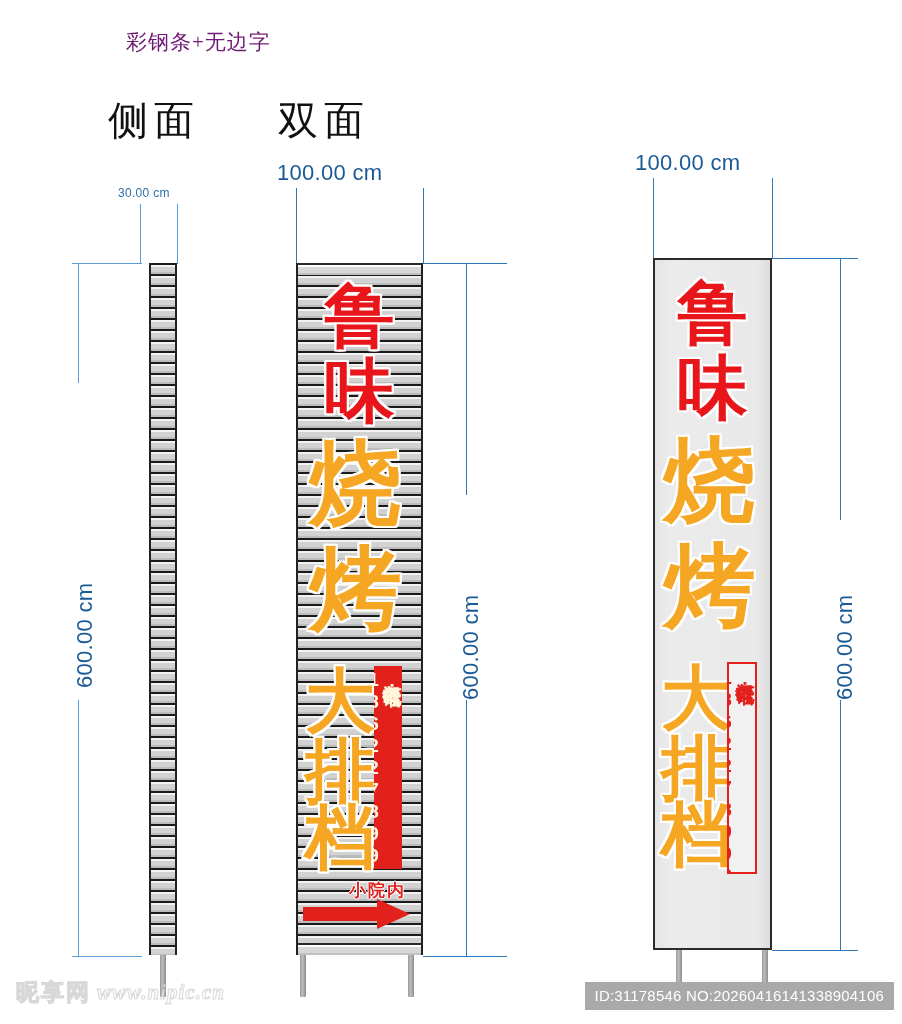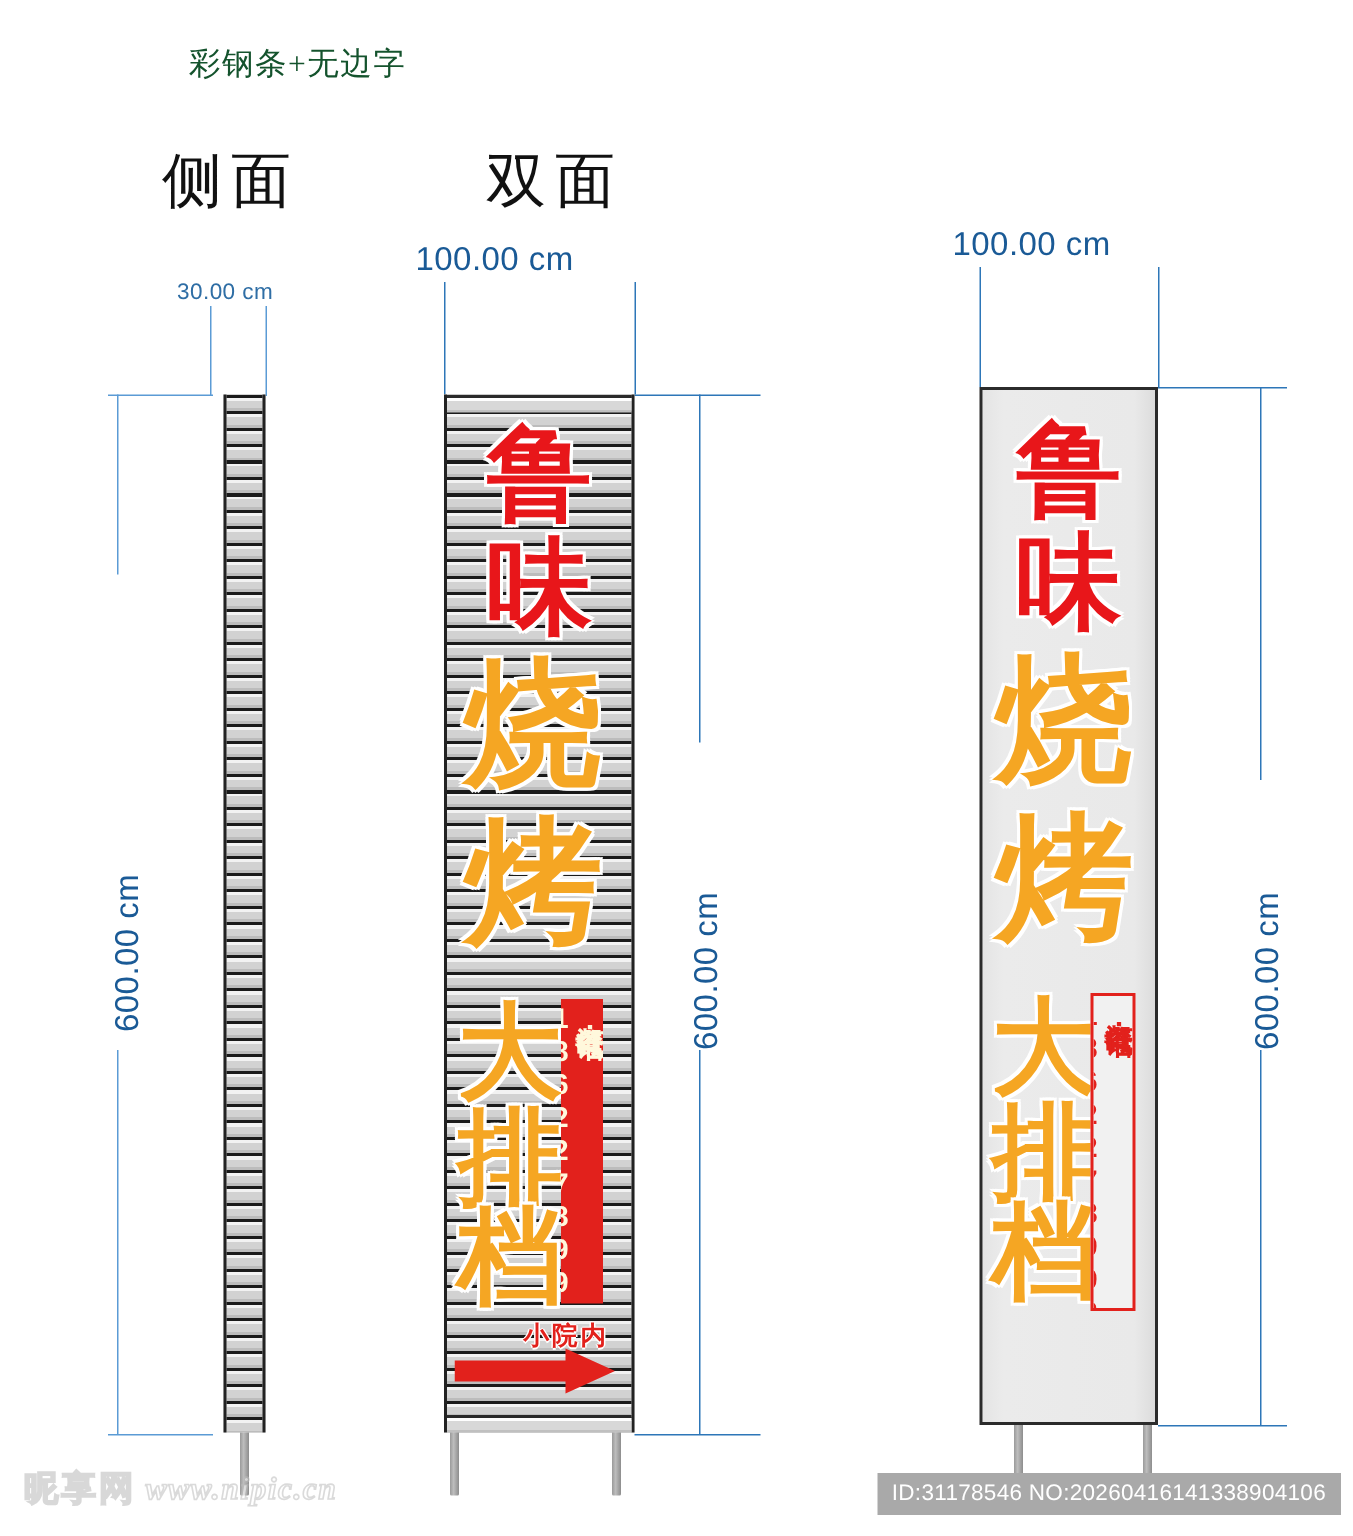--- a/index.html
+++ b/index.html
@@ -12,44 +12,44 @@
     overflow: hidden;
     font-family: "Liberation Sans", sans-serif;
   }
 
   
   .top-note {
     position: absolute;
     left: 126px; top: 28px;
     font-family: "Liberation Serif", serif;
     font-size: 21px;
-    color: #14532d;
+    color: #701a75;
     letter-spacing: 1px;
     white-space: nowrap;
   }
   .view-title {
     position: absolute;
     font-family: "Liberation Serif", serif;
     font-size: 40px;
     color: #111111;
     letter-spacing: 6px;
     white-space: nowrap;
   }
   #title-side { left: 108px; top: 93px; }
-  #title-double { left: 278px; top: 93px; margin-left: 46px; }
+  #title-double { left: 278px; top: 93px; }
 
   
   .dim-text {
     position: absolute;
     color: #1a5a96;
     font-size: 22px;
     white-space: nowrap;
     letter-spacing: 0.3px;
   }
-  .dim-text.small { font-size: 15px; color: #2f6ea5; text-align: right; }
+  .dim-text.small { font-size: 12px; color: #2f6ea5; text-align: right; }
   .dim-text.vert {
     transform: rotate(-90deg);
     transform-origin: left top;
   }
   .dim-line {
     position: absolute;
     background: #2d76b8;
   }
   .dim-line.v { width: 1px; }
   .dim-line.h { height: 1px; }

